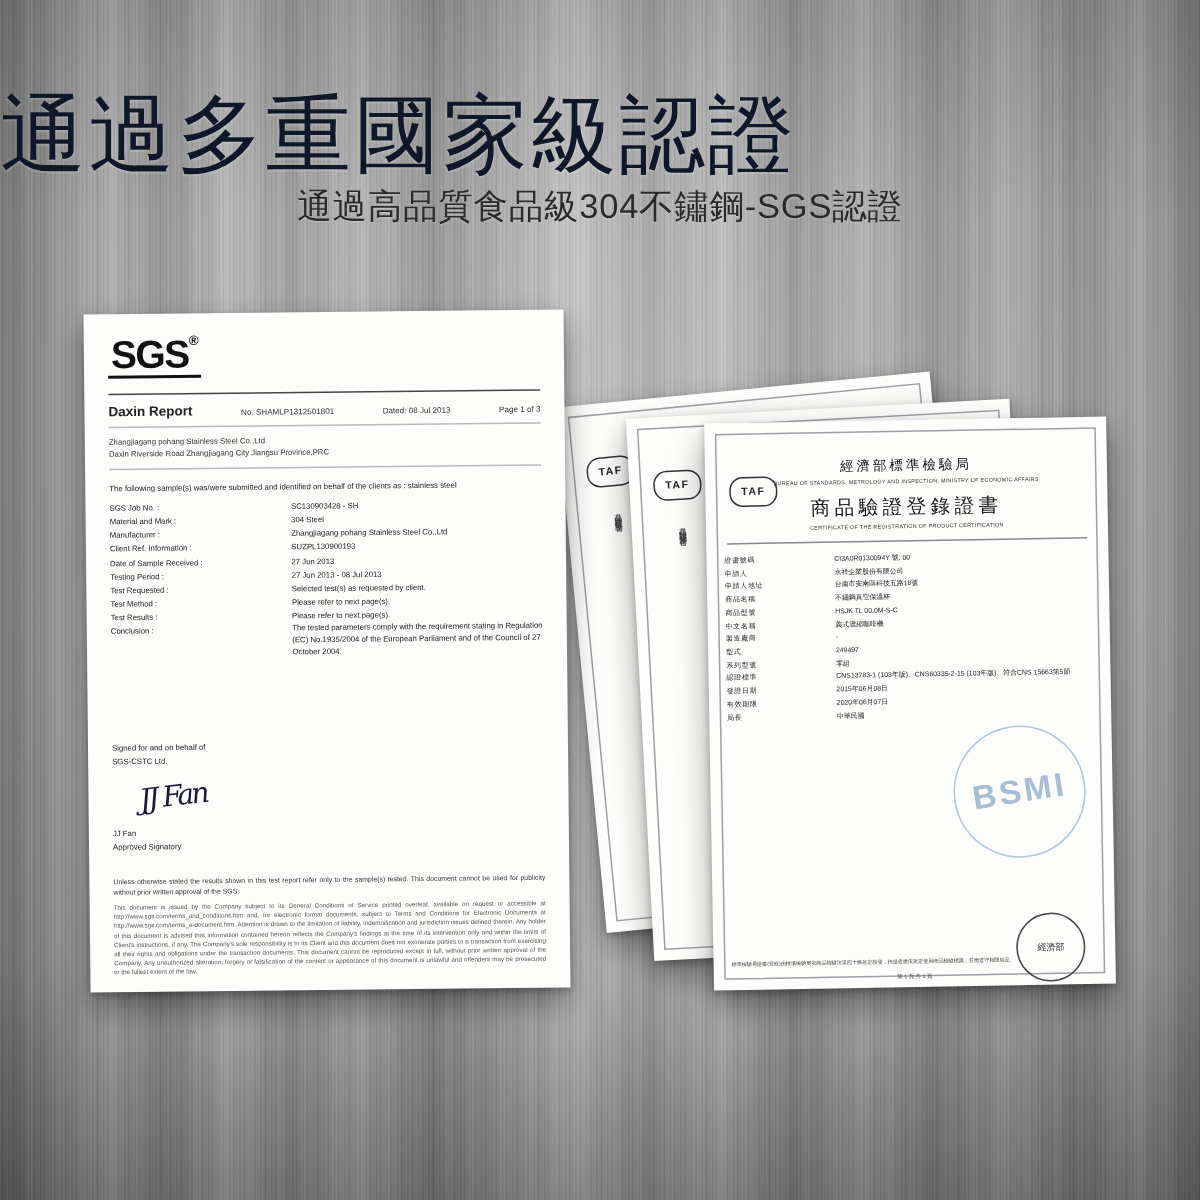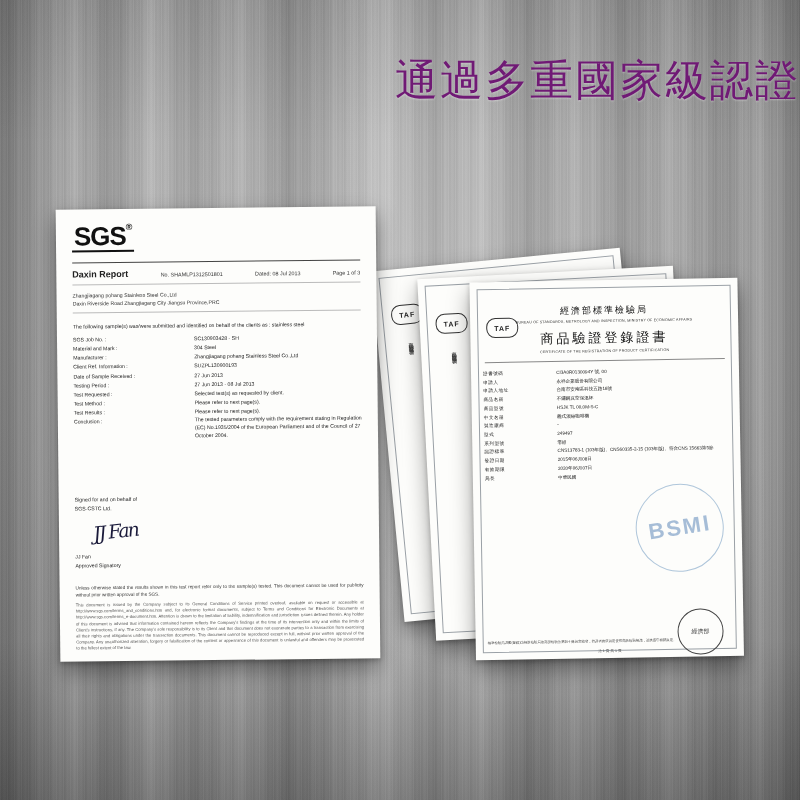--- a/index.html
+++ b/index.html
@@ -66,23 +66,23 @@
     background:
       radial-gradient(ellipse 120% 90% at 50% 35%, rgba(255,255,255,0.22) 0%, rgba(255,255,255,0.05) 45%, rgba(0,0,0,0.18) 100%),
       linear-gradient(180deg, rgba(0,0,0,0.10) 0%, rgba(0,0,0,0.00) 18%, rgba(0,0,0,0.00) 80%, rgba(0,0,0,0.22) 100%);
   }
 
   
   .headline {
     position: absolute;
     left: 0; right: 0;
     top: 52px;
-    text-align: right;
-    color: #701a75;
-    font-size: 43px;
+    text-align: left;
+    color: #0f172a;
+    font-size: 57px;
     letter-spacing: 2px;
     font-weight: 400;
     text-shadow: 0 1px 2px rgba(255,255,255,0.35);
   }
   .subheadline {
     position: absolute;
     left: 0; right: 0;
     top: 122px;
     text-align: center;
     color: #2a2a2a;
@@ -227,20 +227,21 @@
 <body>
 
 <div id="stage">
 
   <div class="metal-base"></div>
   <div class="metal-lines"></div>
   <div class="metal-lines2"></div>
   <div class="metal-vignette"></div>
 
   <div class="headline">通過多重國家級認證</div>
+  <div class="subheadline">通過高品質食品級304不鏽鋼-SGS認證</div>
 
   <div class="doc doc-c3">
     <div class="cn">
       <div class="cn-border"></div>
       <div class="cn-taf">TAF</div>
       <div class="cn-side-text" style="left:30px; top:70px;">商品驗證登錄證書</div>
       <div class="cn-side-text" style="left:48px; top:64px; font-size:6px;">經濟部標準檢驗局</div>
     </div>
   </div>
 

